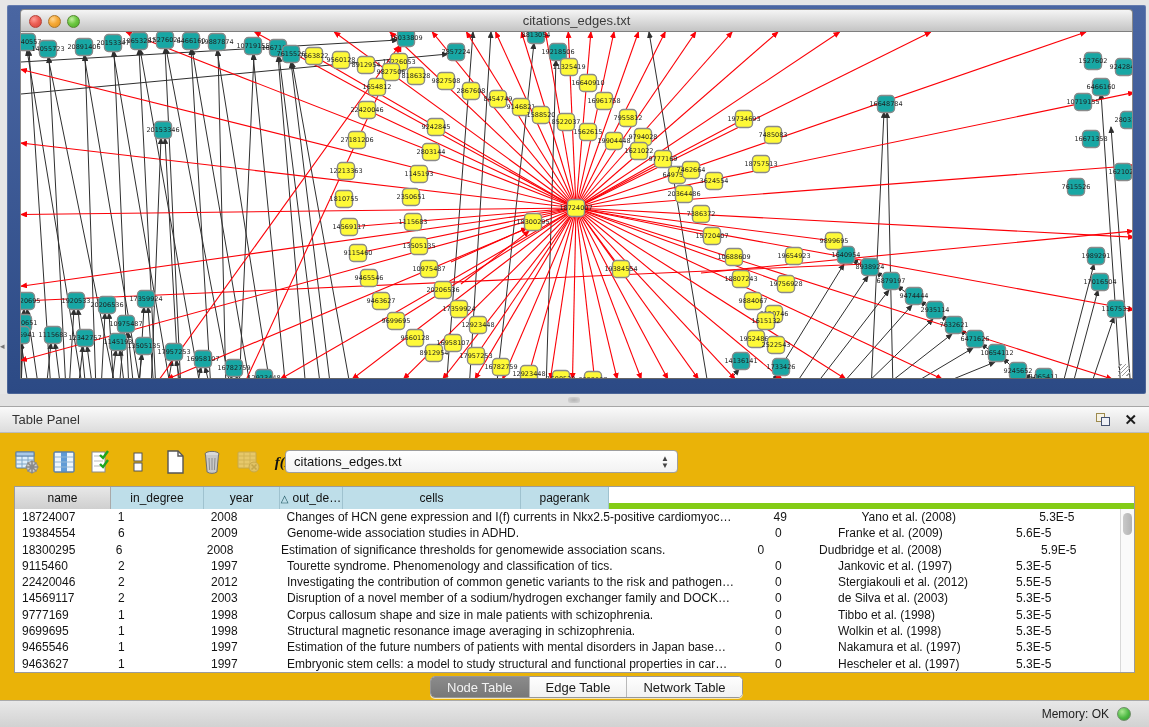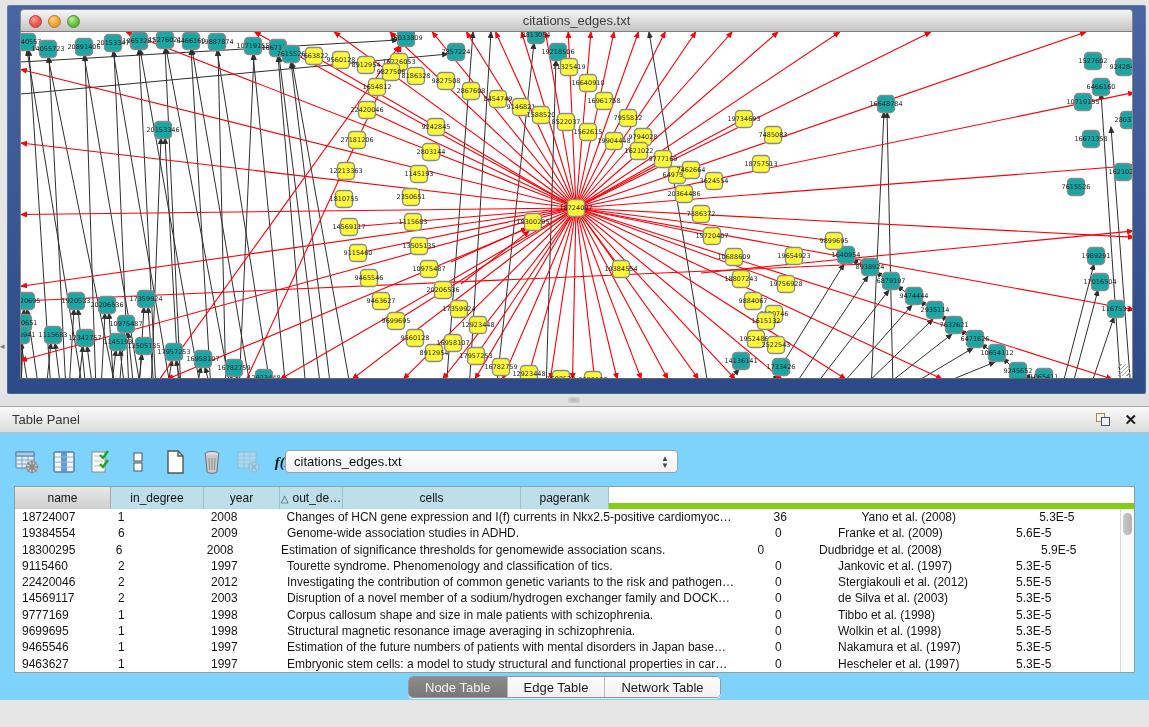--- a/index.html
+++ b/index.html
@@ -28,21 +28,21 @@
   
   #left-collapse { position:absolute; left:0px; top:341px; font-size:9px; color:#777; cursor:pointer; }
 
   
   #splitter { position:absolute; left:0; top:394px; width:1149px; height:12px; background:#e2e2e2; }
   #splitter-handle { position:absolute; left:568px; top:3px; width:12px; height:6px;
     background:radial-gradient(#b5b5b5,#d9d9d9); border-radius:2px; }
 
   
   #table-panel { position:absolute; left:0; top:406px; width:1149px; height:294px;
-    background:#7dd3fc; border-top:1px solid #a6a6a6; }
+    background:#eab308; border-top:1px solid #a6a6a6; }
   #panel-header { height:26px; background:linear-gradient(#fafafa,#dcdcdc);
     border-bottom:1px solid #bcbcbc; display:flex; align-items:center; padding:0 12px; }
   #panel-title { font-size:13px; color:#333; }
   #panel-header-icons { margin-left:auto; display:flex; align-items:center; gap:14px; }
   #float-icon { position:relative; width:14px; height:13px; }
   #float-icon .sq1 { position:absolute; left:0; top:0; width:9px; height:9px; border:1.5px solid #9d8a4d; background:#f6f2e4;}
   #float-icon .sq2 { position:absolute; right:0; bottom:0; width:9px; height:9px; border:1.5px solid #44506e; background:#eef0f6;}
   #close-icon { font-size:15px; font-weight:bold; color:#1c1c1c; line-height:14px; }
 
   #toolbar { position:absolute; left:14px; top:40px; height:30px; display:flex; align-items:center; gap:11px; }
@@ -66,21 +66,21 @@
   .tr { display:flex; height:16.3px; }
   .td { font-size:12px; color:#141414; line-height:16.3px; white-space:nowrap; overflow:hidden;
     padding-left:7px; }
   
   #tbl-scroll { position:absolute; right:0; top:22px; bottom:0; width:14px;
     background:#fafafa; border-left:1px solid #d9d9d9; }
   #tbl-thumb { position:absolute; left:2px; top:4px; width:9px; height:22px; border-radius:5px;
     background:linear-gradient(90deg,#c9c9c9,#b3b3b3); }
 
   
-  #seg { position:absolute; left:408px; top:269px; height:22px; display:flex;
+  #seg { position:absolute; left:430px; top:269px; height:22px; display:flex;
     border:1px solid #979797; border-radius:5px; overflow:hidden; background:#fdfdfd;
     box-shadow:0 1px 0 rgba(255,255,255,.7); }
   .seg-btn { font-size:13px; color:#1a1a1a; background:linear-gradient(#fefefe,#f1f1f1);
     border:none; border-right:1px solid #b9b9b9; padding:0 16px; height:100%; }
   .seg-btn:last-child { border-right:none; }
   .seg-btn.active { background:linear-gradient(#8b8b8b,#787878); color:#f3f3f3; }
 
   
   #statusbar { position:absolute; left:0; top:700px; width:1149px; height:27px;
     background:linear-gradient(#e8e8e8,#d2d2d2); border-top:1px solid #aaa;
@@ -620,21 +620,21 @@
           <div class="th" style="width: 88px;">
             <span>pagerank</span>
           </div>
         </div>
       <div id="tbody">
           <div class="tr">
             <div class="td" style="width: 96px;">18724007</div>
             <div class="td" style="width: 93px;">1</div>
             <div class="td" style="width: 76px;">2008</div>
             <div class="td" style="width: 488px;">Changes of HCN gene expression and I(f) currents in Nkx2.5-positive cardiomyoc…</div>
-            <div class="td" style="width: 63px;">36</div>
+            <div class="td" style="width: 63px;">49</div>
             <div class="td" style="width: 178px; margin-left: 25px;">Yano et al. (2008)</div>
             <div class="td" style="width: 88px;">5.3E-5</div>
           </div>
           <div class="tr">
             <div class="td" style="width: 96px;">19384554</div>
             <div class="td" style="width: 93px;">6</div>
             <div class="td" style="width: 76px;">2009</div>
             <div class="td" style="width: 488px;">Genome-wide association studies in ADHD.</div>
             <div class="td" style="width: 63px;">0</div>
             <div class="td" style="width: 178px;">Franke et al. (2009)</div>
@@ -718,13 +718,17 @@
       </div>
     </div>
 
     <div id="seg">
         <button class="seg-btn active">Node Table</button>
         <button class="seg-btn">Edge Table</button>
         <button class="seg-btn">Network Table</button>
       </div>
   </div>
 
+  <div id="statusbar">
+    <span id="memory-label">Memory: OK</span>
+    <span id="memory-dot"></span>
+  </div>
 </div>
 
 </body></html>

